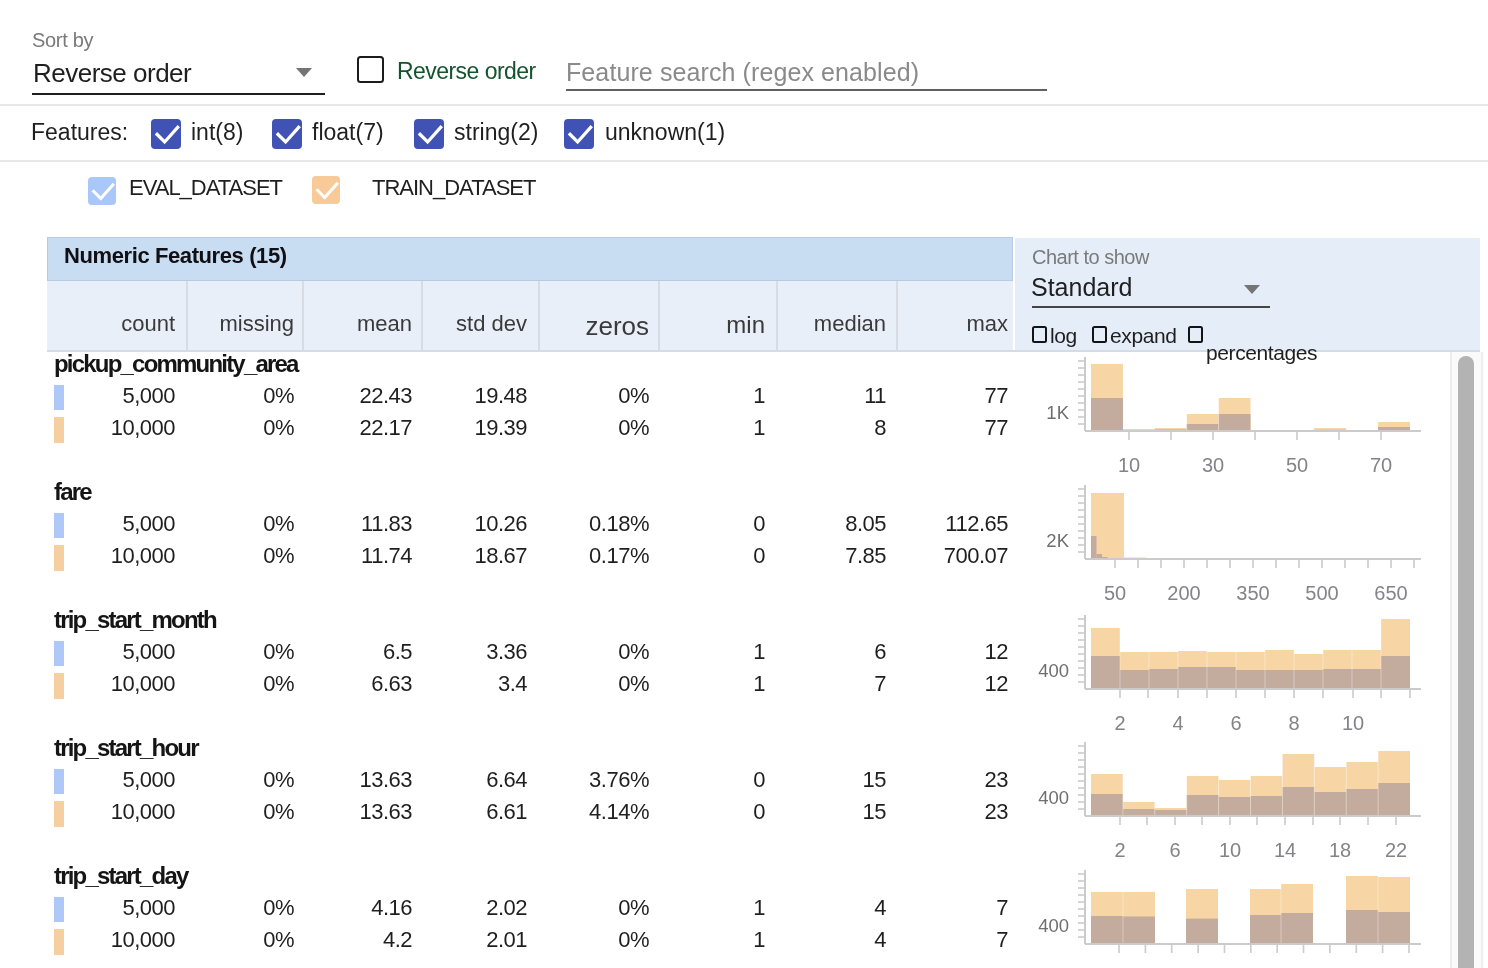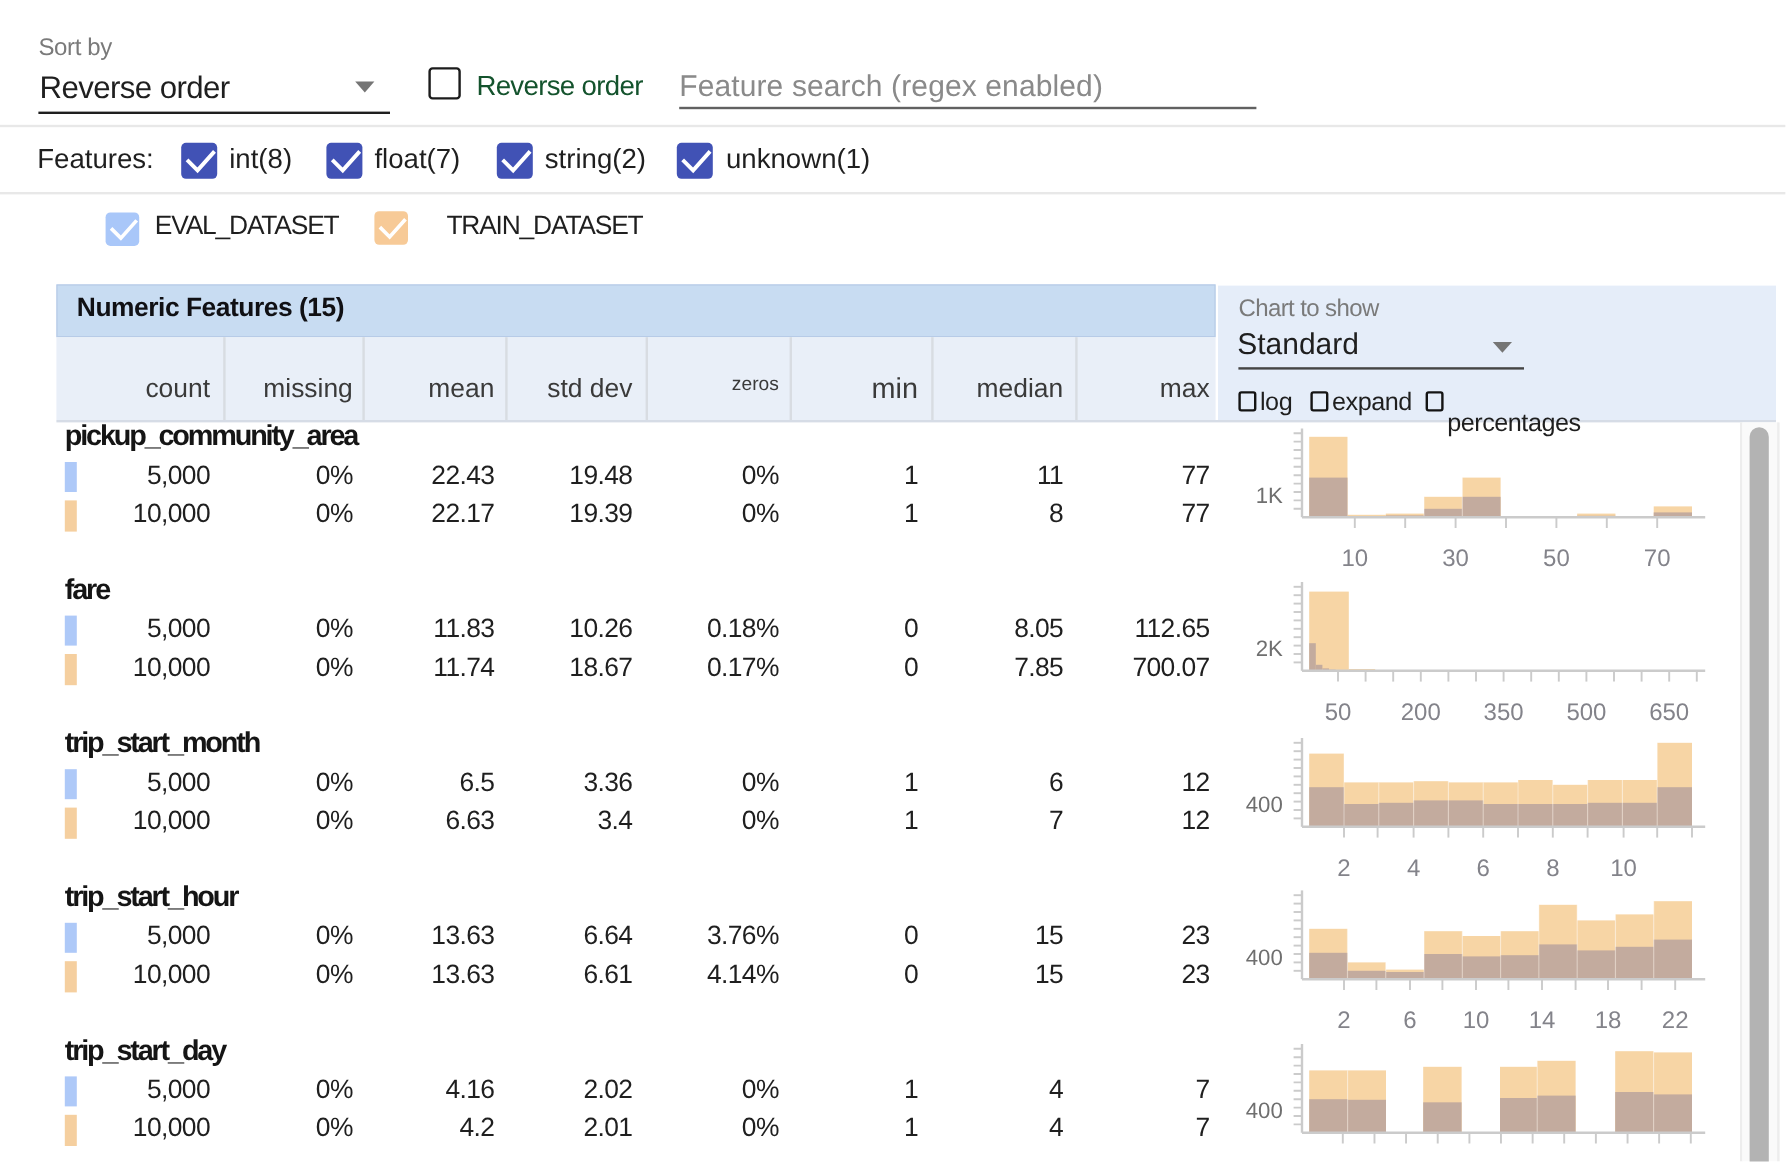--- a/index.html
+++ b/index.html
@@ -61,21 +61,21 @@
 <div class="a" style="left:302px;top:281px;width:1.5px;height:69px;background:#d8dce2"></div>
 <div class="a" style="left:421px;top:281px;width:1.5px;height:69px;background:#d8dce2"></div>
 <div class="a" style="left:538px;top:281px;width:1.5px;height:69px;background:#d8dce2"></div>
 <div class="a" style="left:658px;top:281px;width:1.5px;height:69px;background:#d8dce2"></div>
 <div class="a" style="left:776px;top:281px;width:1.5px;height:69px;background:#d8dce2"></div>
 <div class="a" style="left:896px;top:281px;width:1.5px;height:69px;background:#d8dce2"></div>
 <div class="a" style="right:1313px;top:313px;font-size:22px;line-height:1;color:#3a3a3a">count</div>
 <div class="a" style="right:1194px;top:313px;font-size:22px;line-height:1;color:#3a3a3a">missing</div>
 <div class="a" style="right:1076px;top:313px;font-size:22px;line-height:1;color:#3a3a3a">mean</div>
 <div class="a" style="right:961px;top:313px;font-size:22px;line-height:1;color:#3a3a3a">std dev</div>
-<div class="a" style="right:839px;top:313px;font-size:16px;line-height:1;color:#3a3a3a">zeros</div>
+<div class="a" style="right:839px;top:313px;font-size:26px;line-height:1;color:#3a3a3a">zeros</div>
 <div class="a" style="right:723px;top:313px;font-size:24px;line-height:1;color:#3a3a3a">min</div>
 <div class="a" style="right:602px;top:313px;font-size:22px;line-height:1;color:#3a3a3a">median</div>
 <div class="a" style="right:480px;top:313px;font-size:22px;line-height:1;color:#3a3a3a">max</div>
 <div class="a" style="left:47px;top:350px;width:1433px;height:2px;background:#d6dce6"></div>
 <div class="a" style="left:1015px;top:238px;width:465px;height:112px;background:#e5edf9"></div>
 <div class="a" style="left:1032px;top:247px;font-size:20px;line-height:1;color:#7a7a7a;font-weight:normal;letter-spacing:-0.5px;">Chart to show</div>
 <div class="a" style="left:1031px;top:275px;font-size:25px;line-height:1;color:#1f1f1f;font-weight:normal;letter-spacing:0px;text-align:center;">Standard</div>
 <div class="a tri" style="left:1244px;top:285px"></div>
 <div class="a" style="left:1032px;top:306px;width:238px;height:2px;background:#454545"></div>
 <div class="a" style="left:1032px;top:326px;width:11px;height:13px;border:2px solid #141414;border-radius:2.5px"></div>

